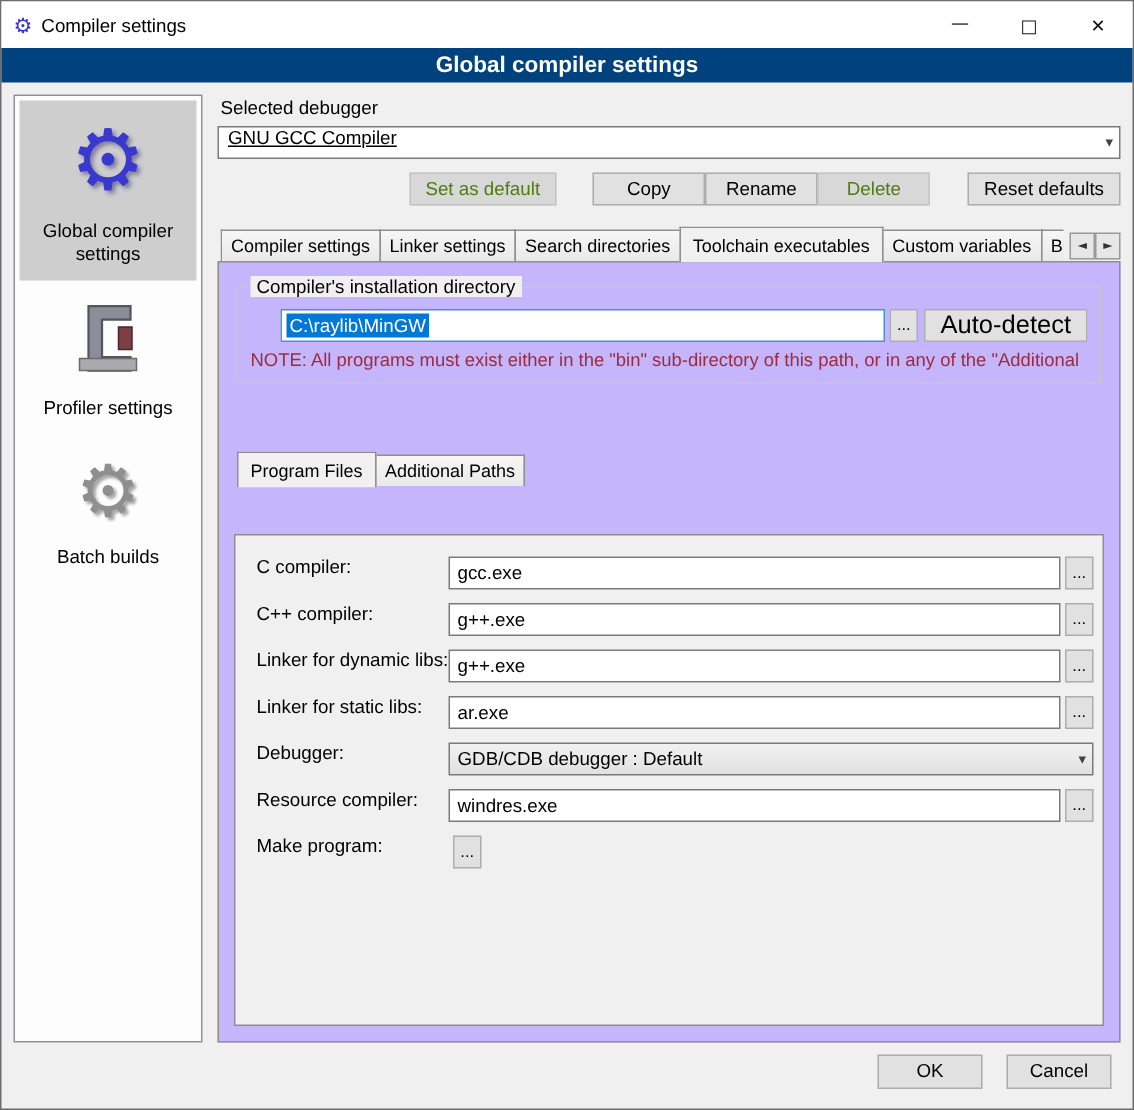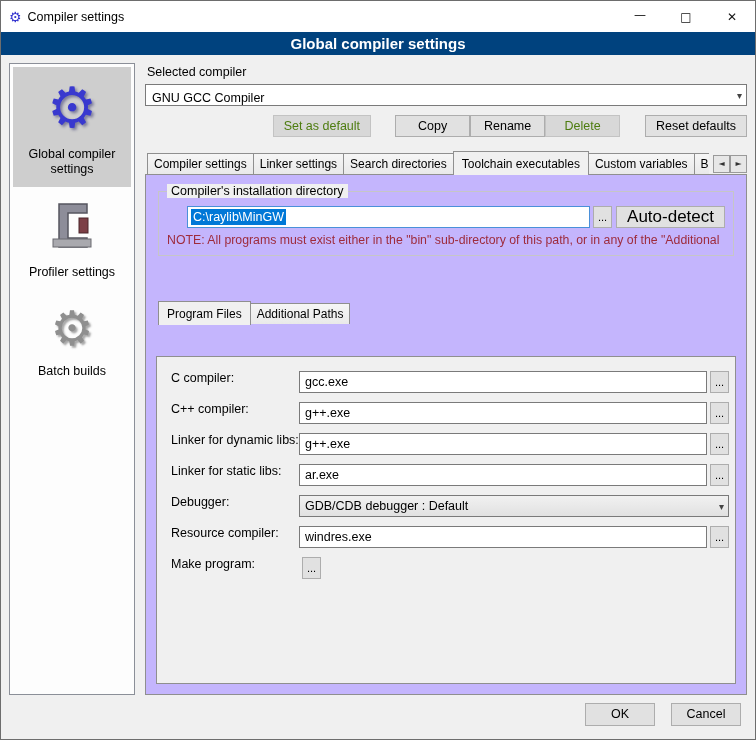--- a/index.html
+++ b/index.html
@@ -59,22 +59,22 @@
     font-size:48px; color:#8f8f8f; line-height:52px;
     text-shadow:2px 2px 2px rgba(60,60,60,0.45);
     font-family:"DejaVu Sans", sans-serif;
   }
   .side-label { font-size:12.5px; line-height:15px; }
   
   .main { flex:1; display:flex; flex-direction:column; min-width:0; }
   .section-label { margin:2px 0 5px 2px; font-size:12.5px; }
   .combo {
     height:22px; background:#fff; border:1px solid #7a7a7a;
-    display:flex; align-items:flex-end; padding:0 32px 0 6px;
-    position:relative; font-size:12.5px; cursor:default;
+    display:flex; align-items:flex-start; padding:0 32px 0 6px;
+    position:relative; font-size:12.5px; cursor:default;text-decoration:underline;
   }
   .combo .chev, .fselect .chev {
     position:absolute; right:4px; top:0; bottom:0;
     display:flex; align-items:center; color:#444; font-size:10px;
   }
   .btn-row { display:flex; justify-content:flex-end; margin-top:9px; }
   .btn {
     height:22px; min-width:75px; padding:0 10px;
     background:#e1e1e1; border:1px solid #adadad;
     font-size:12.5px; font-family:"Liberation Sans", sans-serif; cursor:default;
@@ -202,21 +202,21 @@
         <div class="side-label">Profiler settings</div>
       </div>
       <div class="side-item">
         <div class="side-icon gear-gray">⚙</div>
         <div class="side-label">Batch builds</div>
       </div>
     </div>
 
     <div class="main">
 
-      <div class="section-label">Selected compiler</div>
+      <div class="section-label">Selected debugger</div>
 
       <div class="combo">
         <span>GNU GCC Compiler</span>
         <span class="chev">▾</span>
       </div>
 
       <div class="btn-row">
         <button class="btn disabled">Set as default</button>
         <span class="gap24"></span>
         <button class="btn">Copy</button>

